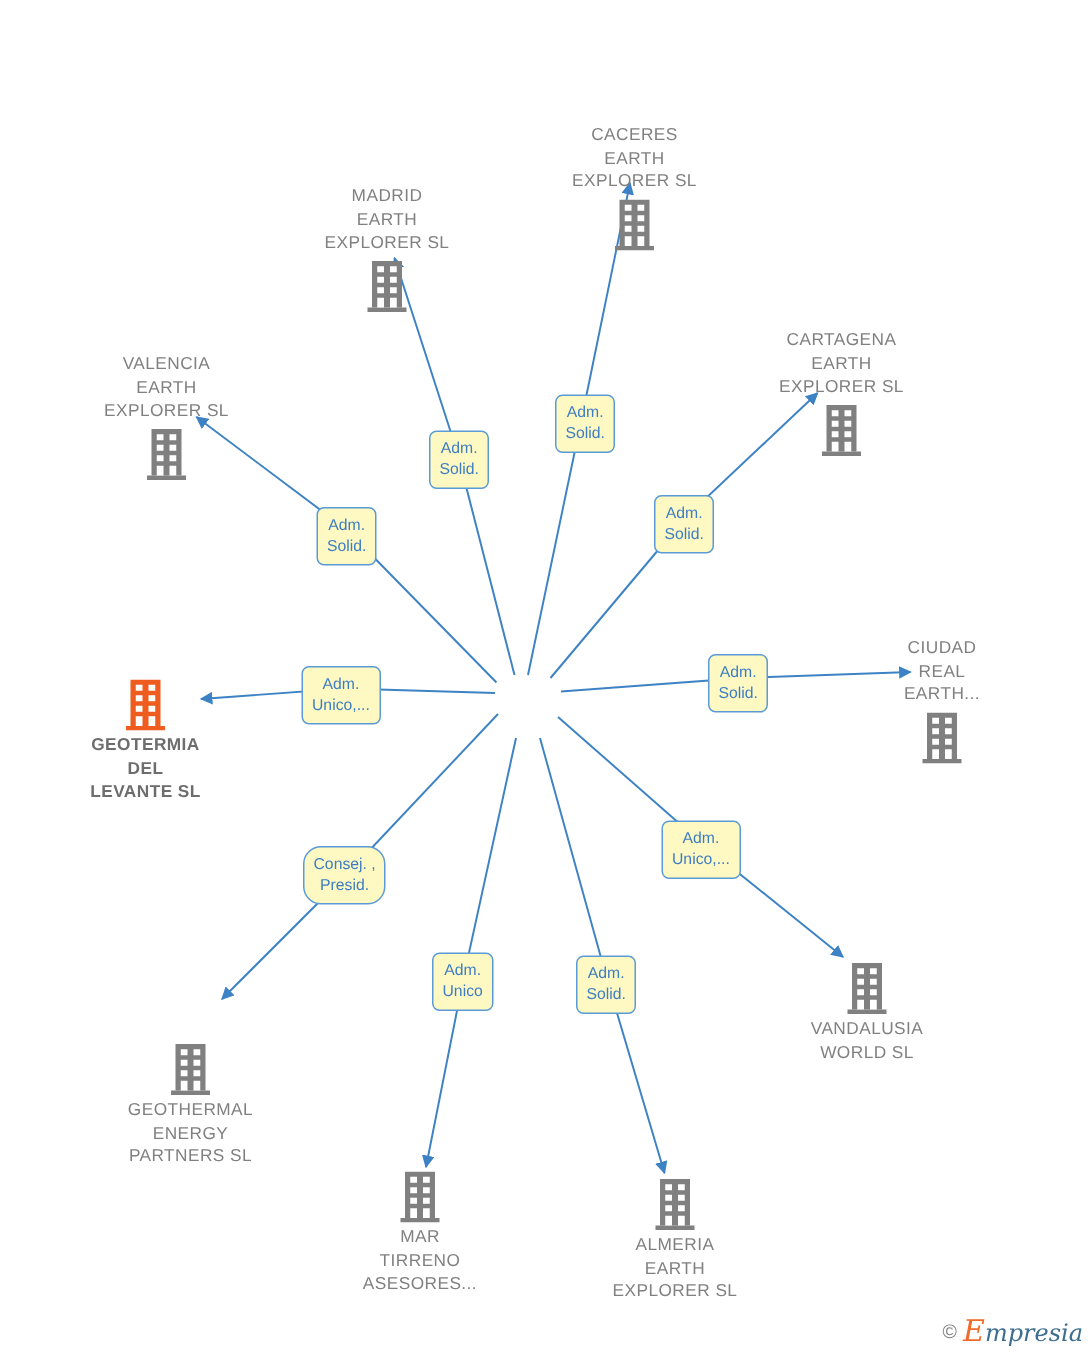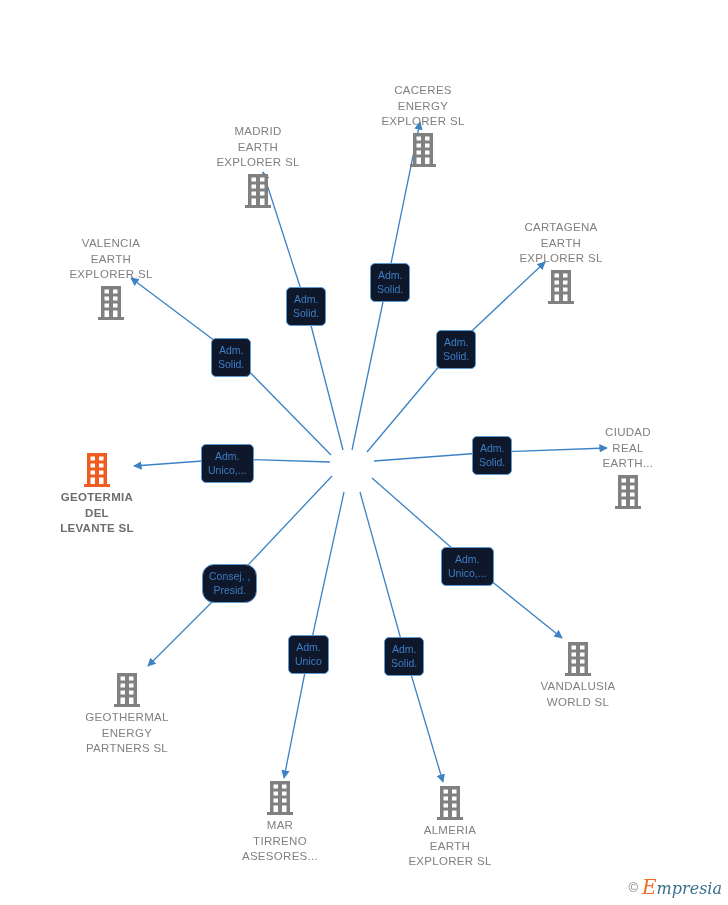--- a/index.html
+++ b/index.html
@@ -64,21 +64,21 @@
   .person-icon {
     width: 30px;
     height: 32px;
     display: block;
   }
 
   
   .edge-label {
     position: absolute;
     box-sizing: border-box;
-    background: #0f172a;
+    background: #fef9c3;
     border: 1.4px solid #5a9bd5;
     border-radius: 5px;
     color: #3d7dc4;
     font-size: 10.5px;
     line-height: 14px;
     text-align: center;
     padding: 4px 6px 5px 6px;
     white-space: pre-line;
     z-index: 5;
   }
@@ -175,21 +175,21 @@
         <rect x="16" y="3.5" width="4.5" height="4" fill="#fff"></rect>
         <rect x="7.5" y="10.5" width="4.5" height="4" fill="#fff"></rect>
         <rect x="16" y="10.5" width="4.5" height="4" fill="#fff"></rect>
         <rect x="7.5" y="17.5" width="4.5" height="4" fill="#fff"></rect>
         <rect x="16" y="17.5" width="4.5" height="4" fill="#fff"></rect>
         <rect x="7.5" y="24.5" width="4.5" height="6.5" fill="#fff"></rect>
         <rect x="16" y="24.5" width="4.5" height="6.5" fill="#fff"></rect>
       </svg>
     </span>
     <span class="node-label">CACERES
-ENERGY
+EARTH
 EXPLORER  SL</span>
   </div>
 
   <div class="node label-above" style="left:258px; top:124px;">
     <span>
       <svg class="node-icon" viewBox="0 0 28 34" xmlns="http://www.w3.org/2000/svg">
         <rect x="4" y="0" width="20" height="31" fill="#808080"></rect>
         <rect x="1" y="31" width="26" height="3" fill="#808080"></rect>
         <rect x="7.5" y="3.5" width="4.5" height="4" fill="#fff"></rect>
         <rect x="16" y="3.5" width="4.5" height="4" fill="#fff"></rect>
@@ -279,21 +279,21 @@
         <rect x="16" y="17.5" width="4.5" height="4" fill="#fff"></rect>
         <rect x="7.5" y="24.5" width="4.5" height="6.5" fill="#fff"></rect>
         <rect x="16" y="24.5" width="4.5" height="6.5" fill="#fff"></rect>
       </svg>
     </span>
     <span class="node-label">GEOTERMIA
 DEL
 LEVANTE  SL</span>
   </div>
 
-  <div class="node" style="left:127px; top:673px;">
+  <div class="node" style="left:127px; top:696px;">
     <span>
       <svg class="node-icon" viewBox="0 0 28 34" xmlns="http://www.w3.org/2000/svg">
         <rect x="4" y="0" width="20" height="31" fill="#808080"></rect>
         <rect x="1" y="31" width="26" height="3" fill="#808080"></rect>
         <rect x="7.5" y="3.5" width="4.5" height="4" fill="#fff"></rect>
         <rect x="16" y="3.5" width="4.5" height="4" fill="#fff"></rect>
         <rect x="7.5" y="10.5" width="4.5" height="4" fill="#fff"></rect>
         <rect x="16" y="10.5" width="4.5" height="4" fill="#fff"></rect>
         <rect x="7.5" y="17.5" width="4.5" height="4" fill="#fff"></rect>
         <rect x="16" y="17.5" width="4.5" height="4" fill="#fff"></rect>

